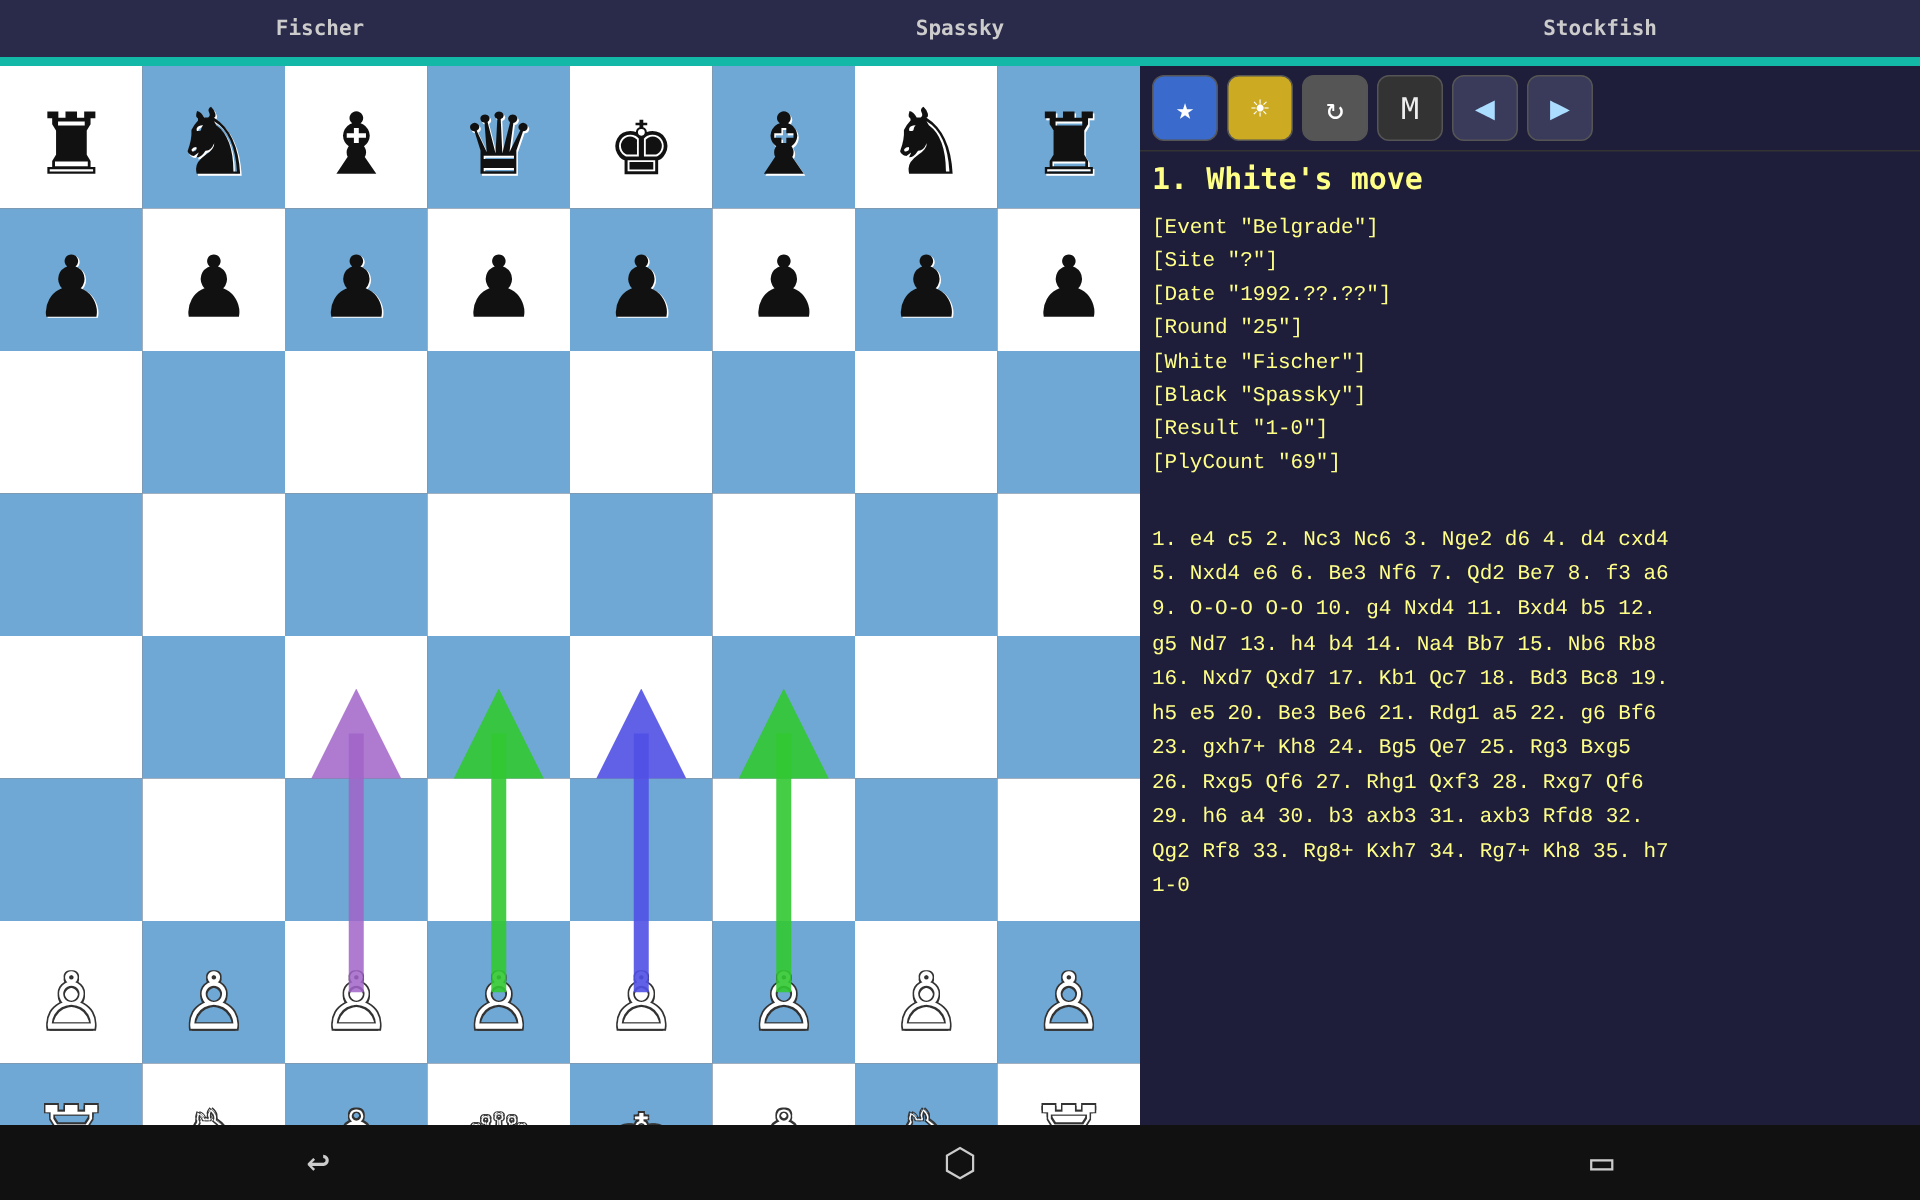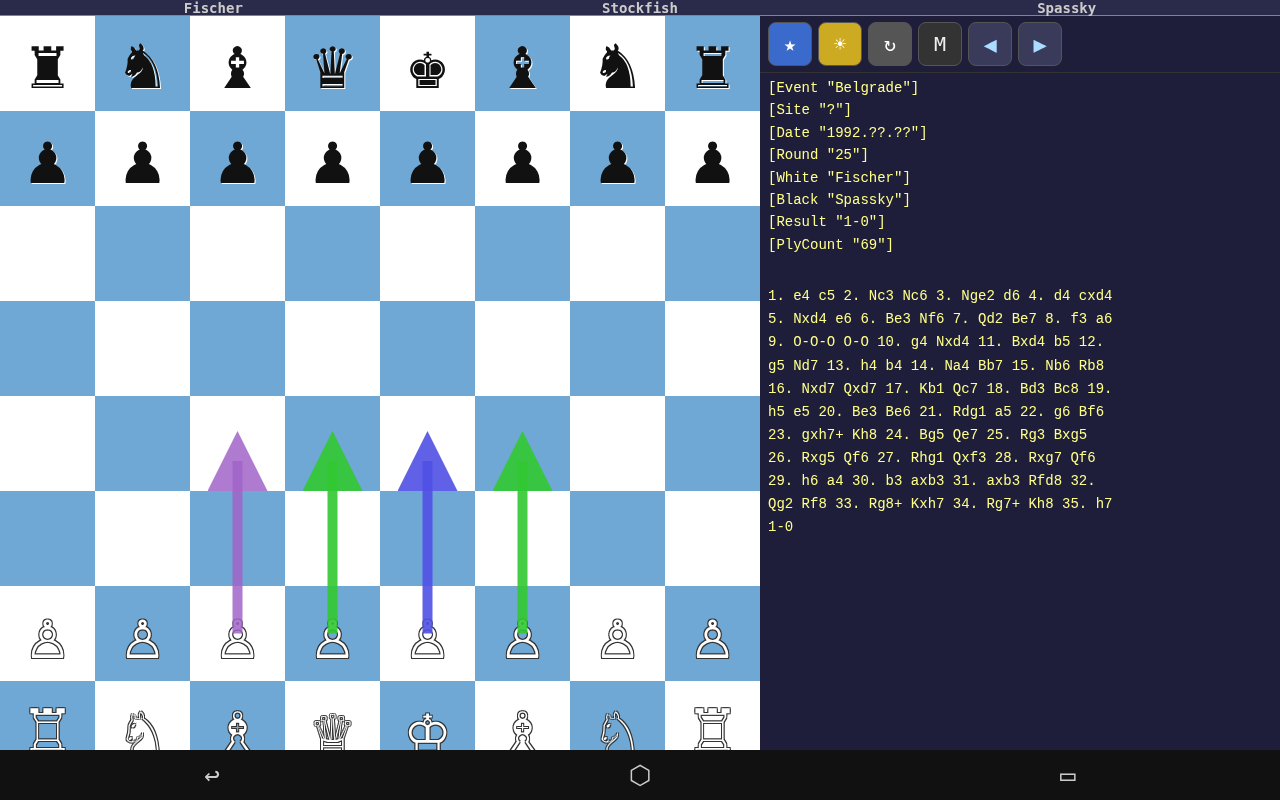--- a/index.html
+++ b/index.html
@@ -8,25 +8,25 @@
       height: 800px;
       background: #1a1a2e;
       display: flex;
       flex-direction: column;
       overflow: hidden;
       font-family: monospace;
     }
 
     
     #top-bar {
-      height: 16px;
+      height: 44px;
       background: #2a2a4a;
       display: flex;
       align-items: center;
-      border-bottom: 1px solid #14b8a6;
+      border-bottom: 6px solid #14b8a6;
     }
     .top-bar-section {
       flex: 1;
       text-align: center;
       color: #ccc;
       font-size: 14px;
       font-family: monospace;
       font-weight: bold;
     }
 
@@ -158,22 +158,22 @@
       position: relative;
       width: 760px;
       height: 760px;
     }
   </style>
 </head>
 <body>
 
 <div id="top-bar">
   <div class="top-bar-section">Fischer</div>
+  <div class="top-bar-section">Spassky</div>
   <div class="top-bar-section">Stockfish</div>
-  <div class="top-bar-section">Spassky</div>
 </div>
 
 <div id="main">
 
   <div id="board-wrapper">
     <div id="chessboard">
         <div class="square light">
           <span class="piece black-piece">♜</span>
         </div>
         <div class="square dark">
@@ -329,20 +329,21 @@
 
     <div id="toolbar">
       <div class="toolbar-btn btn-blue">★</div>
       <div class="toolbar-btn btn-yellow">☀</div>
       <div class="toolbar-btn btn-gray">↻</div>
       <div class="toolbar-btn btn-dark">M</div>
       <div class="toolbar-btn btn-nav">◀</div>
       <div class="toolbar-btn btn-nav">▶</div>
     </div>
 
+    <div id="move-text">1. White's move</div>
 
     <div id="pgn-info">
       <div>[Event "Belgrade"]</div>
       <div>[Site "?"]</div>
       <div>[Date "1992.??.??"]</div>
       <div>[Round "25"]</div>
       <div>[White "Fischer"]</div>
       <div>[Black "Spassky"]</div>
       <div>[Result "1-0"]</div>
       <div>[PlyCount "69"]</div>

